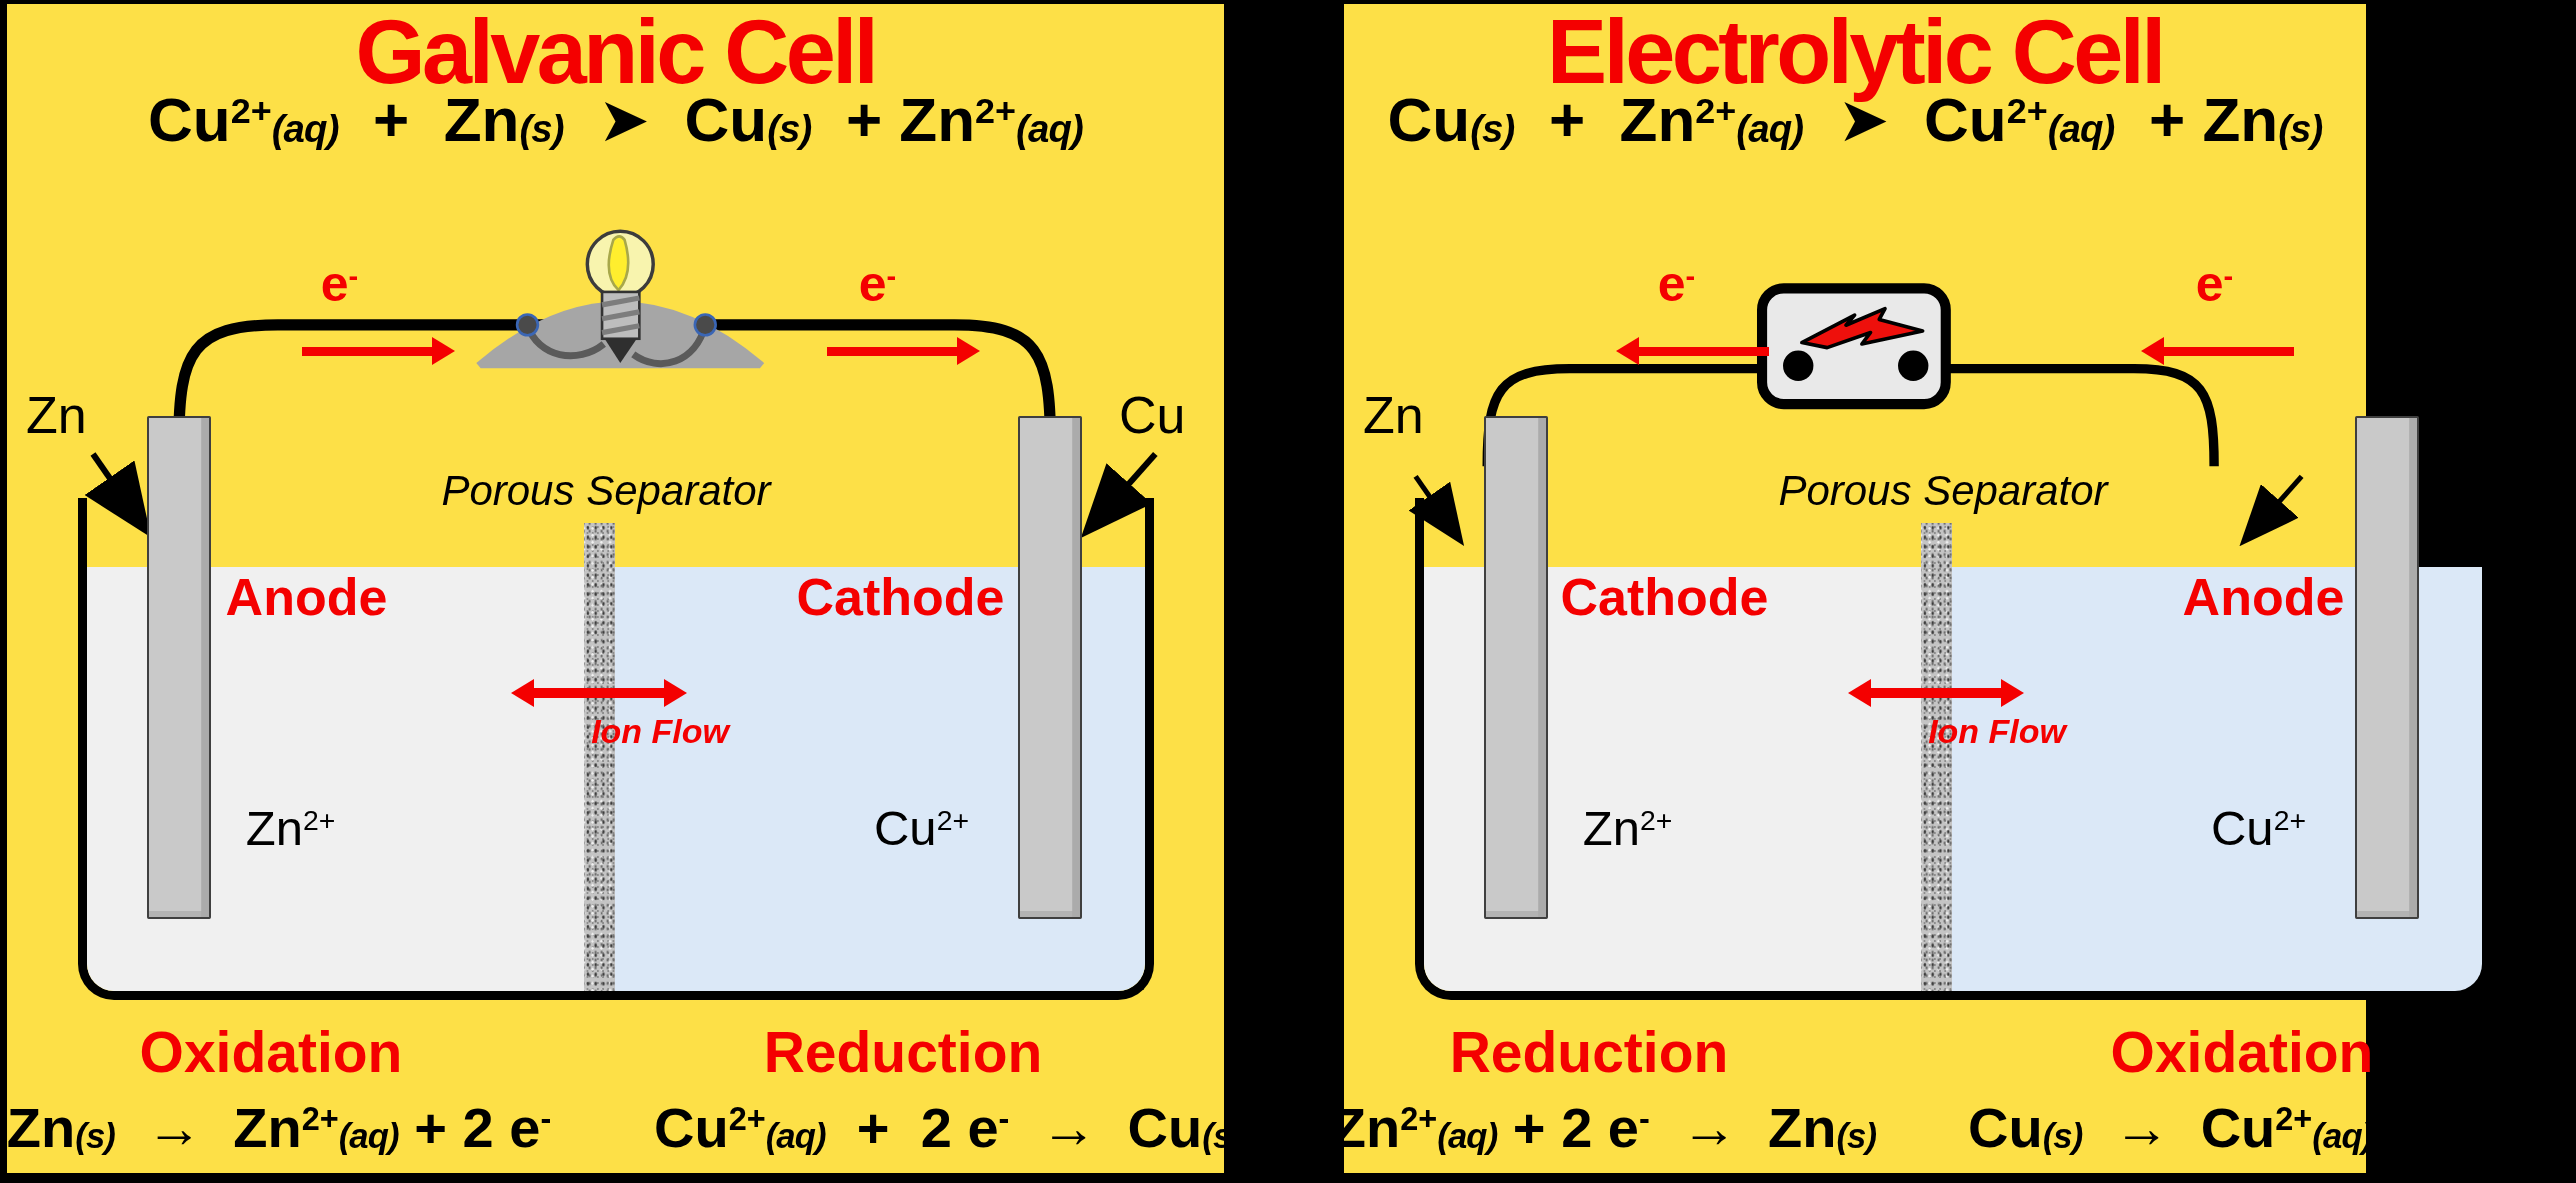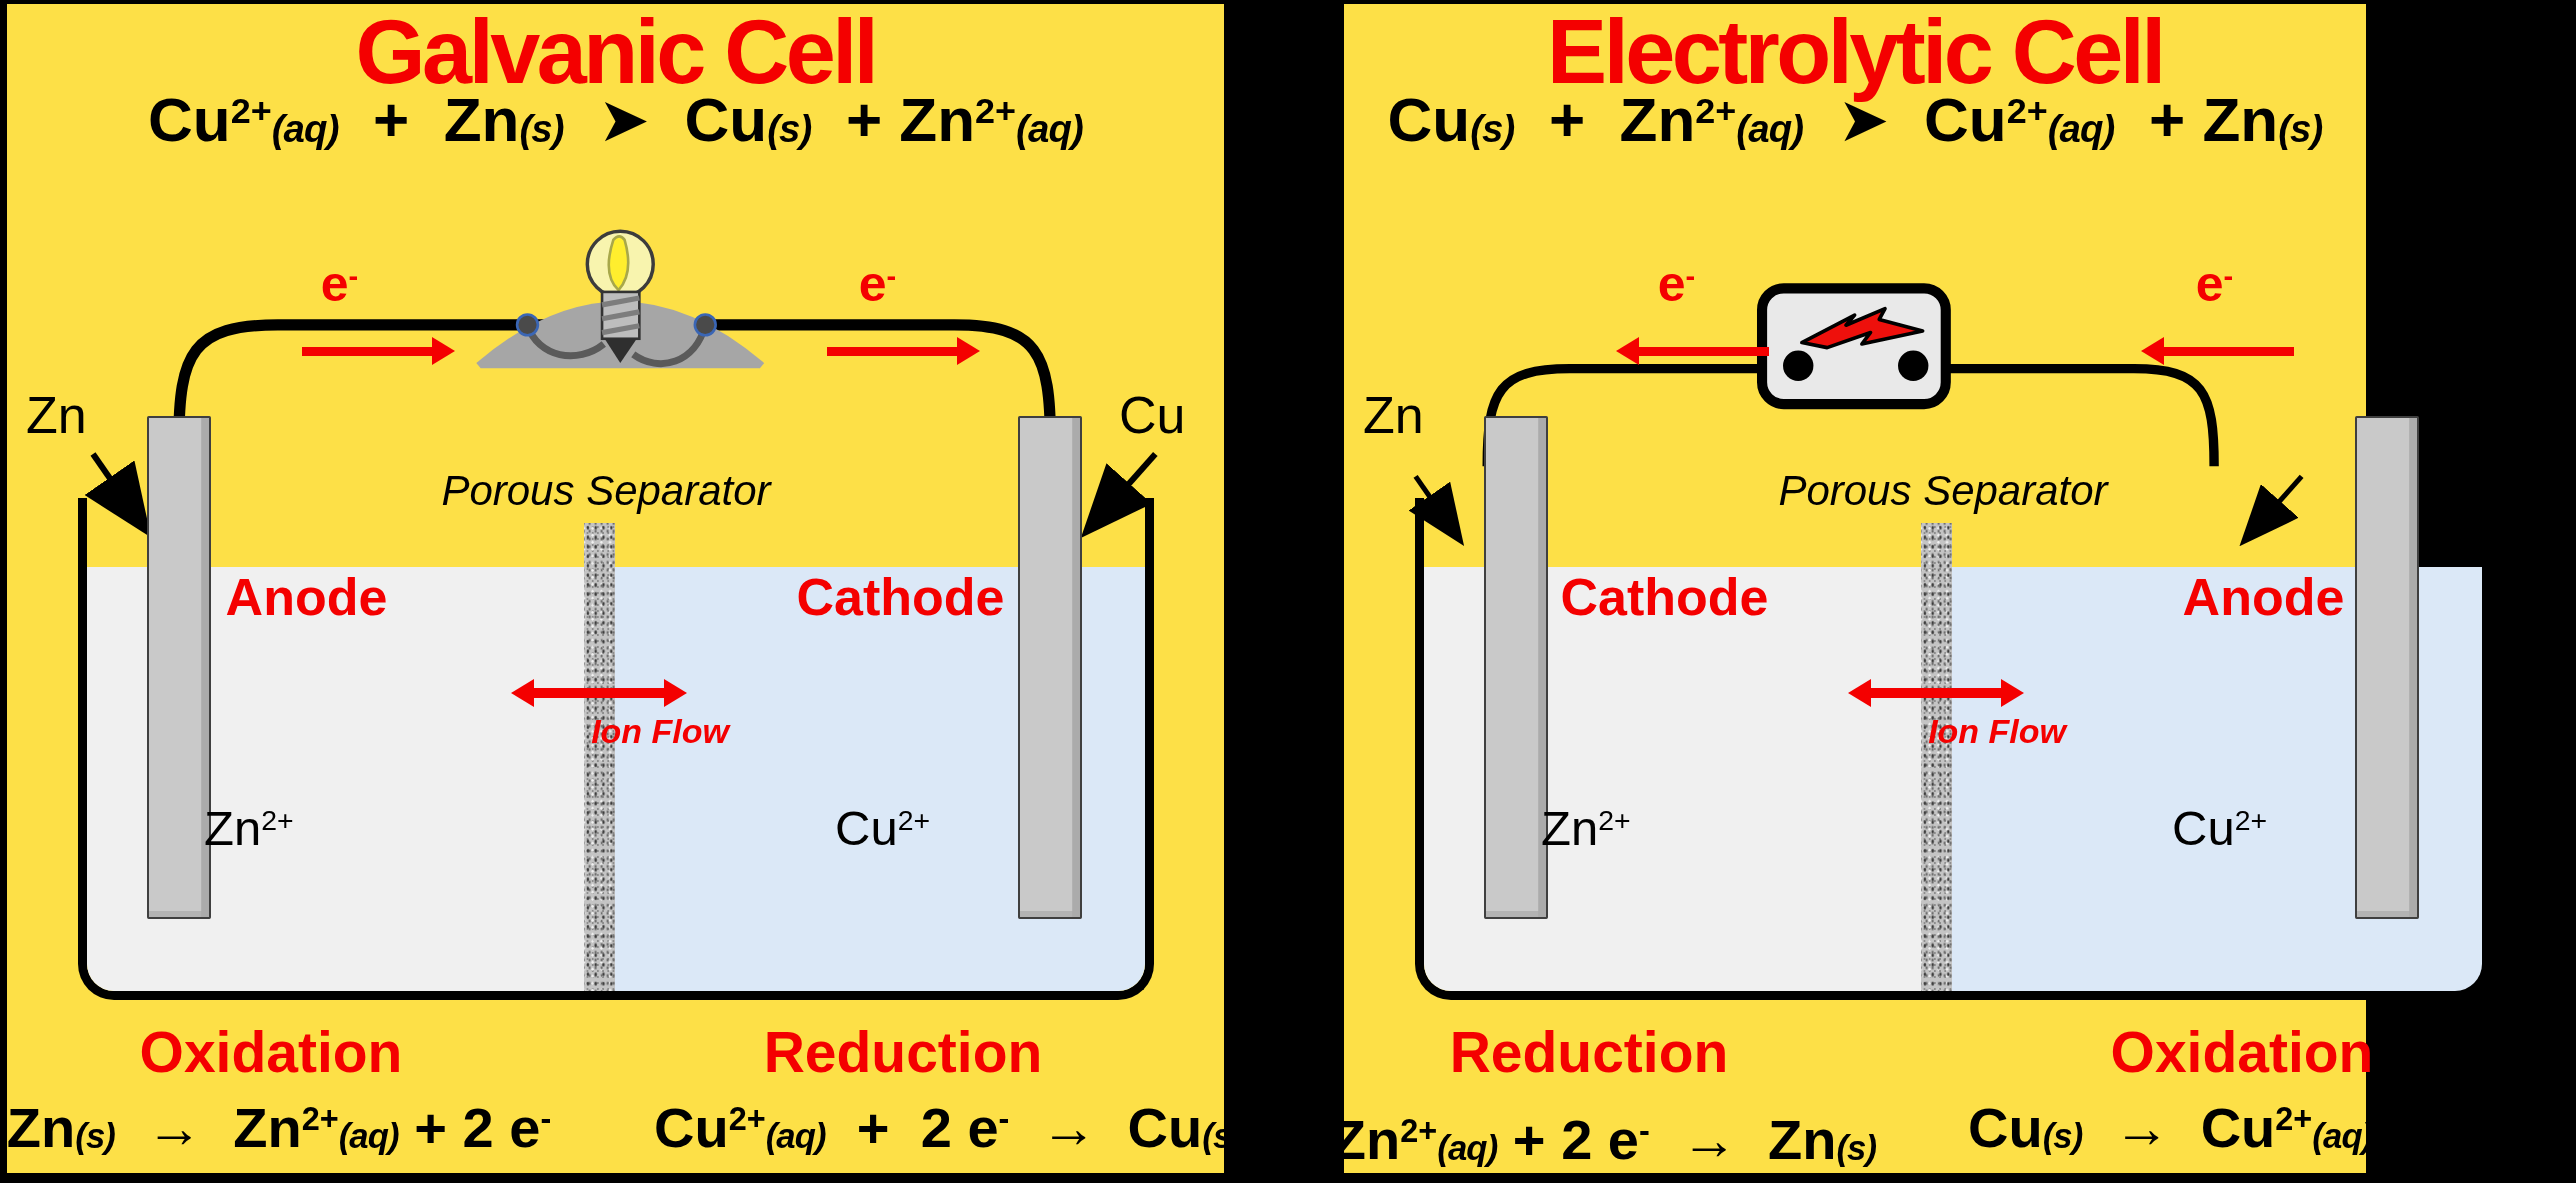--- a/index.html
+++ b/index.html
@@ -68,32 +68,32 @@
 
   .ion-arrow{position:absolute;top:684px;left:527px;width:130px;height:10.4px;background:#f40000;}
   .ion-arrow::before{content:"";position:absolute;right:100%;top:50%;transform:translateY(-50%);
      border-top:14.7px solid transparent;border-bottom:14.7px solid transparent;border-right:23.4px solid #f40000;}
   .ion-arrow::after{content:"";position:absolute;left:100%;top:50%;transform:translateY(-50%);
      border-top:14.7px solid transparent;border-bottom:14.7px solid transparent;border-left:23.4px solid #f40000;}
 
   .ion-flow-label{position:absolute;top:708px;left:462px;width:260px;text-align:right;
                   font-size:34px;font-weight:700;font-style:italic;color:#f40000;}
 
-  .ion-label{position:absolute;top:800px;width:173px;font-size:49px;line-height:1.0;}
+  .ion-label{position:absolute;top:800px;width:173px;text-align:center;font-size:49px;line-height:1.0;}
   .ion-label.lpos{left:197px;} .ion-label.rpos{left:828px;}
 
   .process-label{position:absolute;top:1020px;width:364px;text-align:center;
                  font-size:57px;font-weight:700;color:#f40000;line-height:1.0;}
   .g .process-label.lpos{left:82px;}  .g .process-label.rpos{left:714px;}
   .e .process-label.lpos{left:63px;}  .e .process-label.rpos{left:716px;}
 
   .half-eq{position:absolute;top:1096px;width:572px;text-align:center;
            font-size:56px;font-weight:700;line-height:1.0;white-space:pre;}
   .g .half-eq.lpos{left:-14px;} .g .half-eq.rpos{left:647px;}
-  .e .half-eq.lpos{left:-26px;margin-top:12px;} .e .half-eq.rpos{left:624px;}
+  .e .half-eq.lpos{left:-26px;} .e .half-eq.rpos{left:624px;}
 </style>
 </head>
 <body>
 
 <div class="stage">
 
   <section class="panel g">
     <h1 class="title">Galvanic Cell</h1>
     <div class="equation"><span class="p-base">Cu</span><span class="p-sup">2+</span><span class="p-state">(aq)</span><span class="p-base">  +  </span><span class="p-base">Zn</span><span class="p-state">(s)</span><span class="p-base">  ➤  </span><span class="p-base">Cu</span><span class="p-state">(s)</span><span class="p-base">  + </span><span class="p-base">Zn</span><span class="p-sup">2+</span><span class="p-state">(aq)</span></div>
 

